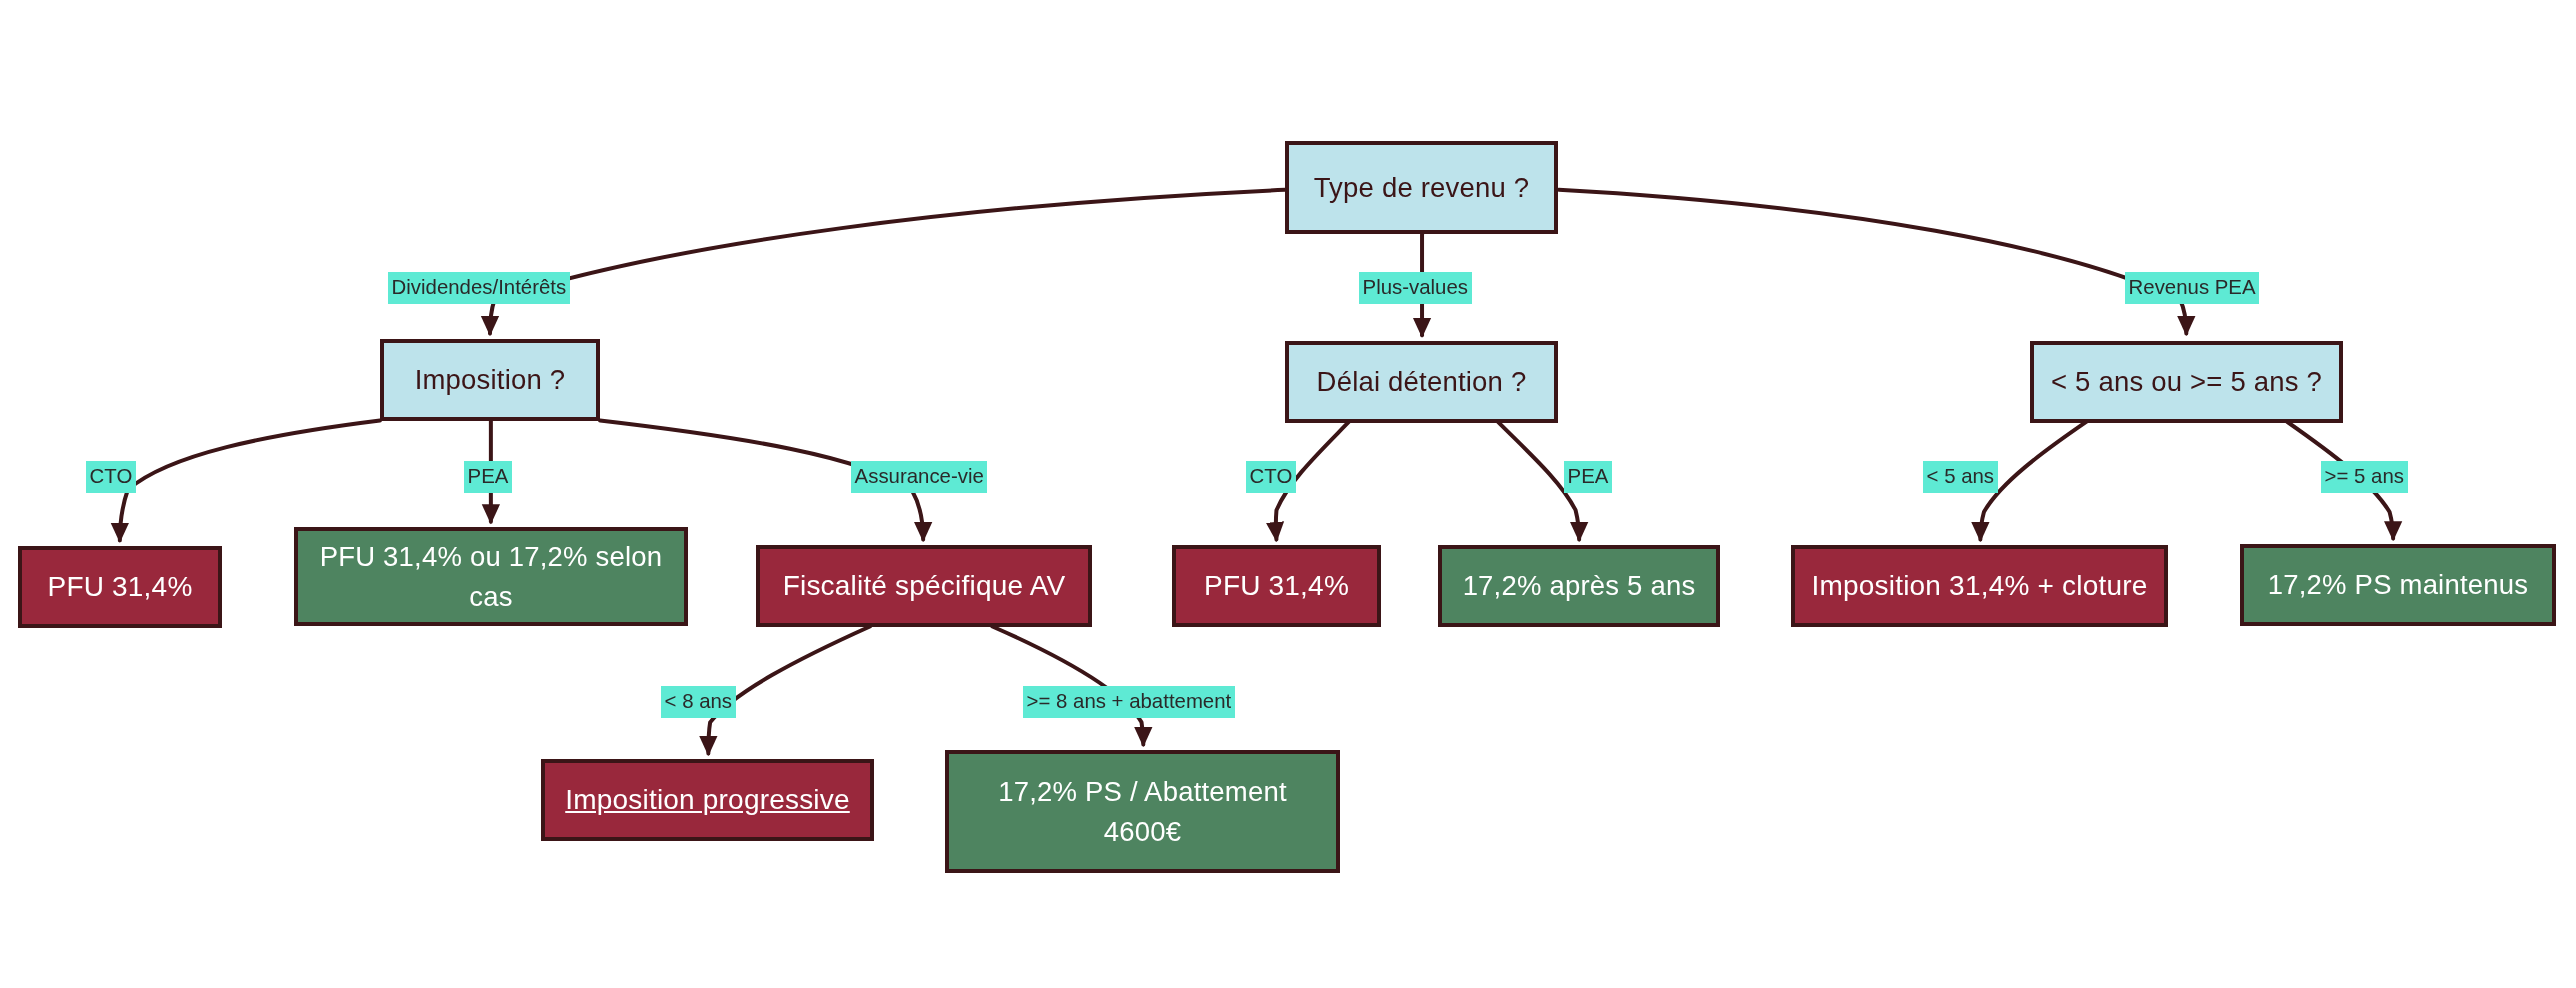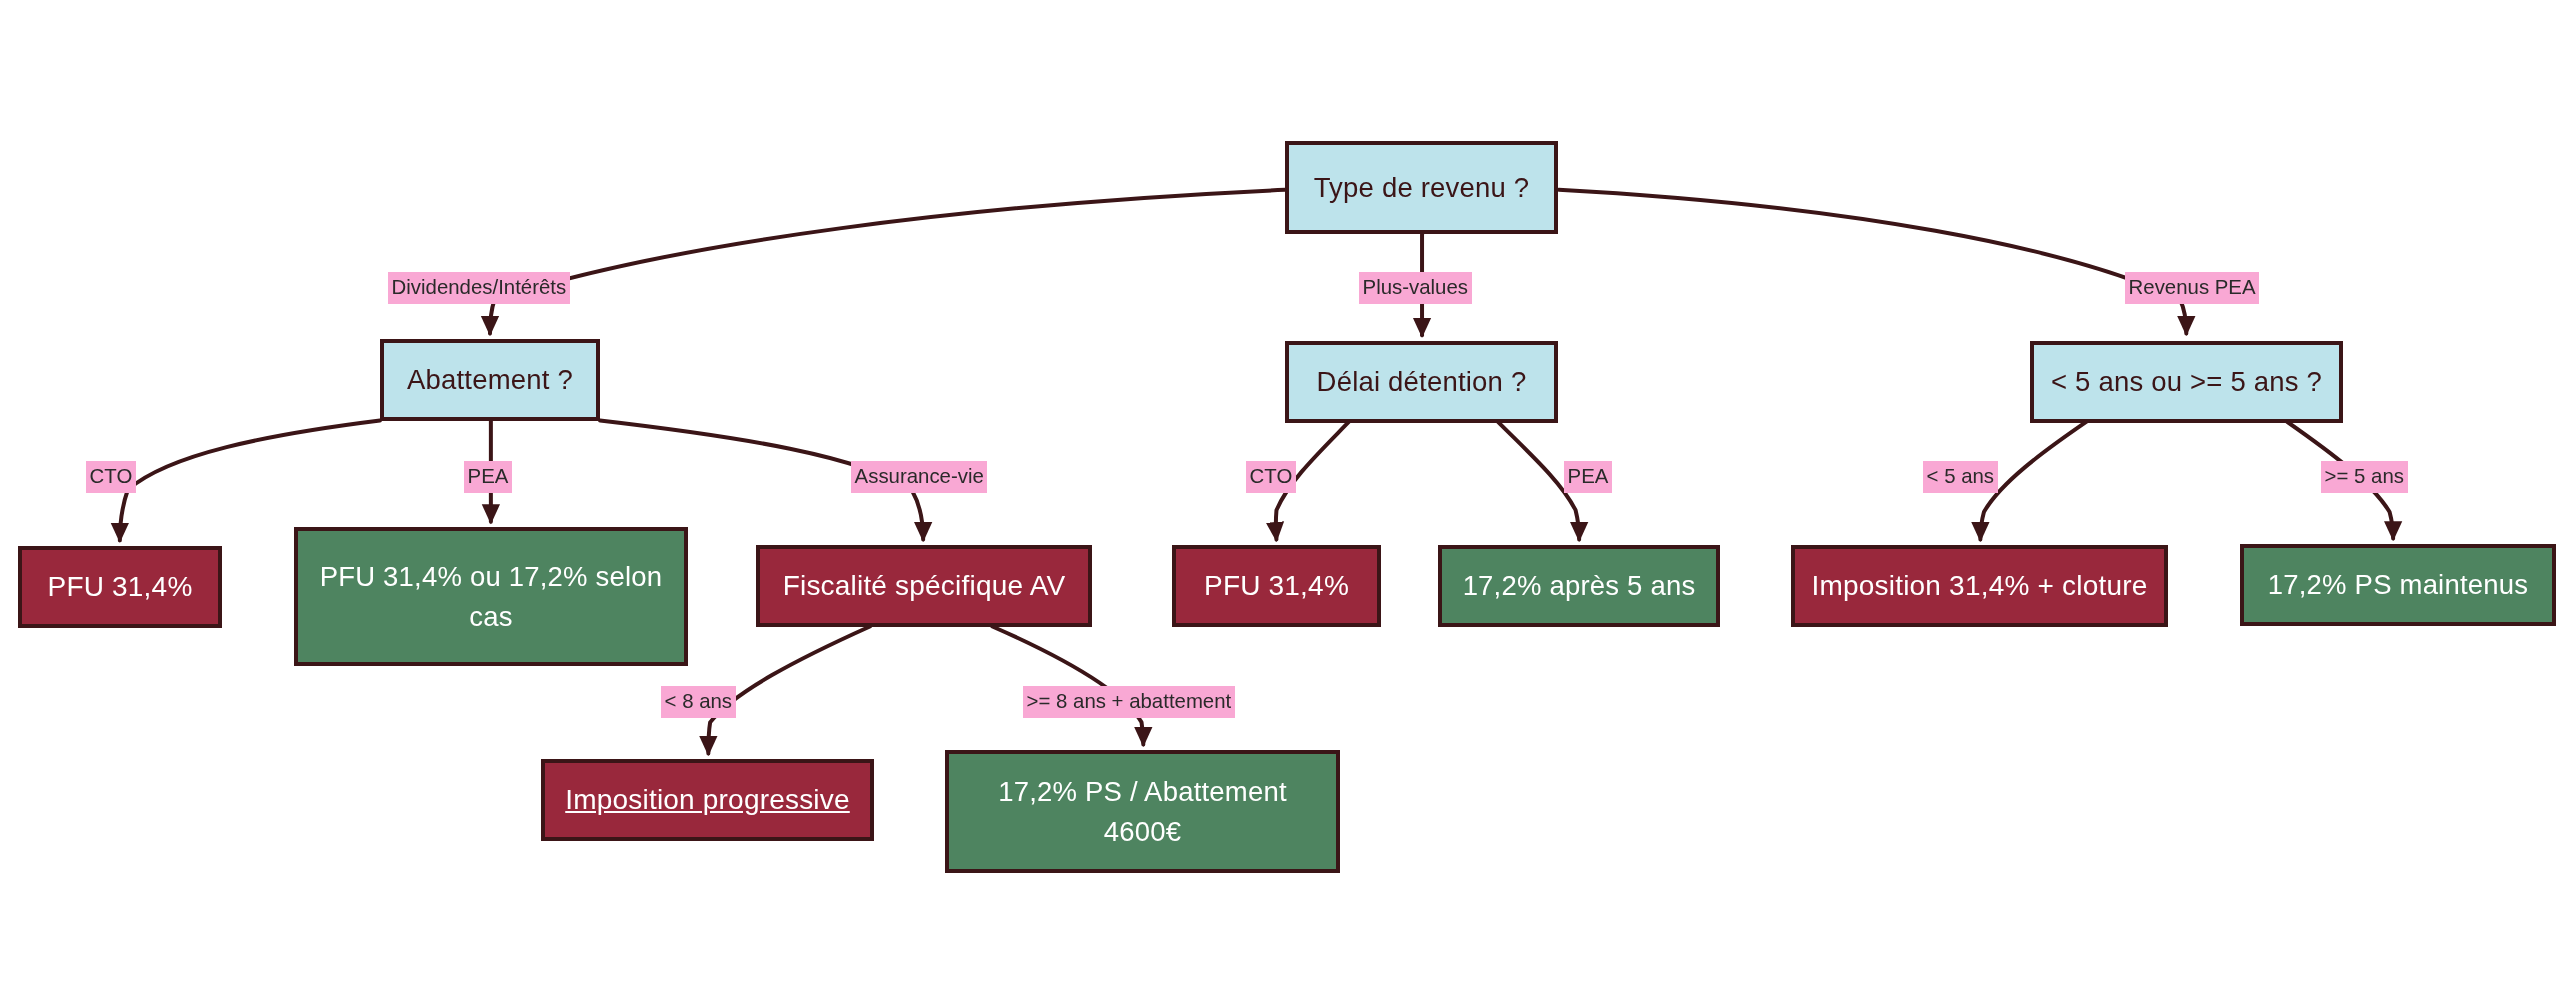--- a/index.html
+++ b/index.html
@@ -50,21 +50,21 @@
     color: #FFFFFF;
     font-size: 28px;
   }
   .node.good {
     background: #4E8460;
     color: #FFFFFF;
     font-size: 27.5px;
   }
   .edge-label {
     position: absolute;
-    background: #f9a8d4;
+    background: #5eead4;
     color: #2A2A2A;
     font-size: 20.4px;
     line-height: 1.25;
     padding: 2.7px 3.6px 3.6px 3.6px;
     white-space: nowrap;
     box-sizing: border-box;
   }
 </style>
 </head>
 <body>
@@ -88,25 +88,25 @@
         <path d="M 1687 433 C 1722 468 1758 500 1775 533 C 1778 545 1779 554 1779 566" fill="none" stroke="#3B1517" stroke-width="4.5" stroke-linecap="round" marker-end="url(#arrowhead)"></path>
         <path d="M 2351 433 C 2300 468 2254 502 2235 535 C 2232 546 2231 555 2231 566" fill="none" stroke="#3B1517" stroke-width="4.5" stroke-linecap="round" marker-end="url(#arrowhead)"></path>
         <path d="M 2576 433 C 2626 468 2672 502 2692 535 C 2695 546 2696 555 2696 565" fill="none" stroke="#3B1517" stroke-width="4.5" stroke-linecap="round" marker-end="url(#arrowhead)"></path>
         <path d="M 980 664 C 900 700 826 738 800 772 C 798 784 798 795 798 807" fill="none" stroke="#3B1517" stroke-width="4.5" stroke-linecap="round" marker-end="url(#arrowhead)"></path>
         <path d="M 1118 664 C 1200 700 1266 738 1286 772 C 1288 784 1288 790 1288 797" fill="none" stroke="#3B1517" stroke-width="4.5" stroke-linecap="round" marker-end="url(#arrowhead)"></path>
       </g>
   </svg>
 
   <div id="node-layer">
       <div class="node decision" style="left: 1285px; top: 104px; width: 273px; height: 93px;">Type de revenu ?</div>
-      <div class="node decision" style="left: 380px; top: 302px; width: 220px; height: 82px;">Abattement ?</div>
+      <div class="node decision" style="left: 380px; top: 302px; width: 220px; height: 82px;">Imposition ?</div>
       <div class="node decision" style="left: 1285px; top: 304px; width: 273px; height: 82px;">Délai détention ?</div>
       <div class="node decision" style="left: 2030px; top: 304px; width: 313px; height: 82px;">&lt; 5 ans ou &gt;= 5 ans ?</div>
       <div class="node bad" style="left: 18px; top: 509px; width: 204px; height: 82px;">PFU 31,4%</div>
-      <div class="node good" style="left: 294px; top: 490px; width: 394px; height: 139px;">PFU 31,4% ou 17,2% selon
+      <div class="node good" style="left: 294px; top: 490px; width: 394px; height: 99px;">PFU 31,4% ou 17,2% selon
 cas</div>
       <div class="node bad" style="left: 756px; top: 508px; width: 336px; height: 82px;">Fiscalité spécifique AV</div>
       <div class="node bad" style="left: 1172px; top: 508px; width: 209px; height: 82px;">PFU 31,4%</div>
       <div class="node good" style="left: 1438px; top: 508px; width: 282px; height: 82px; text-align: center;">17,2% après 5 ans</div>
       <div class="node bad" style="left: 1791px; top: 508px; width: 377px; height: 82px;">Imposition 31,4% + cloture</div>
       <div class="node good" style="left: 2240px; top: 507px; width: 316px; height: 82px;">17,2% PS maintenus</div>
       <div class="node bad" style="left: 541px; top: 722px; width: 333px; height: 82px; text-decoration: underline;">Imposition progressive</div>
       <div class="node good" style="left: 945px; top: 713px; width: 395px; height: 123px;">17,2% PS / Abattement
 4600€</div>
     </div>

